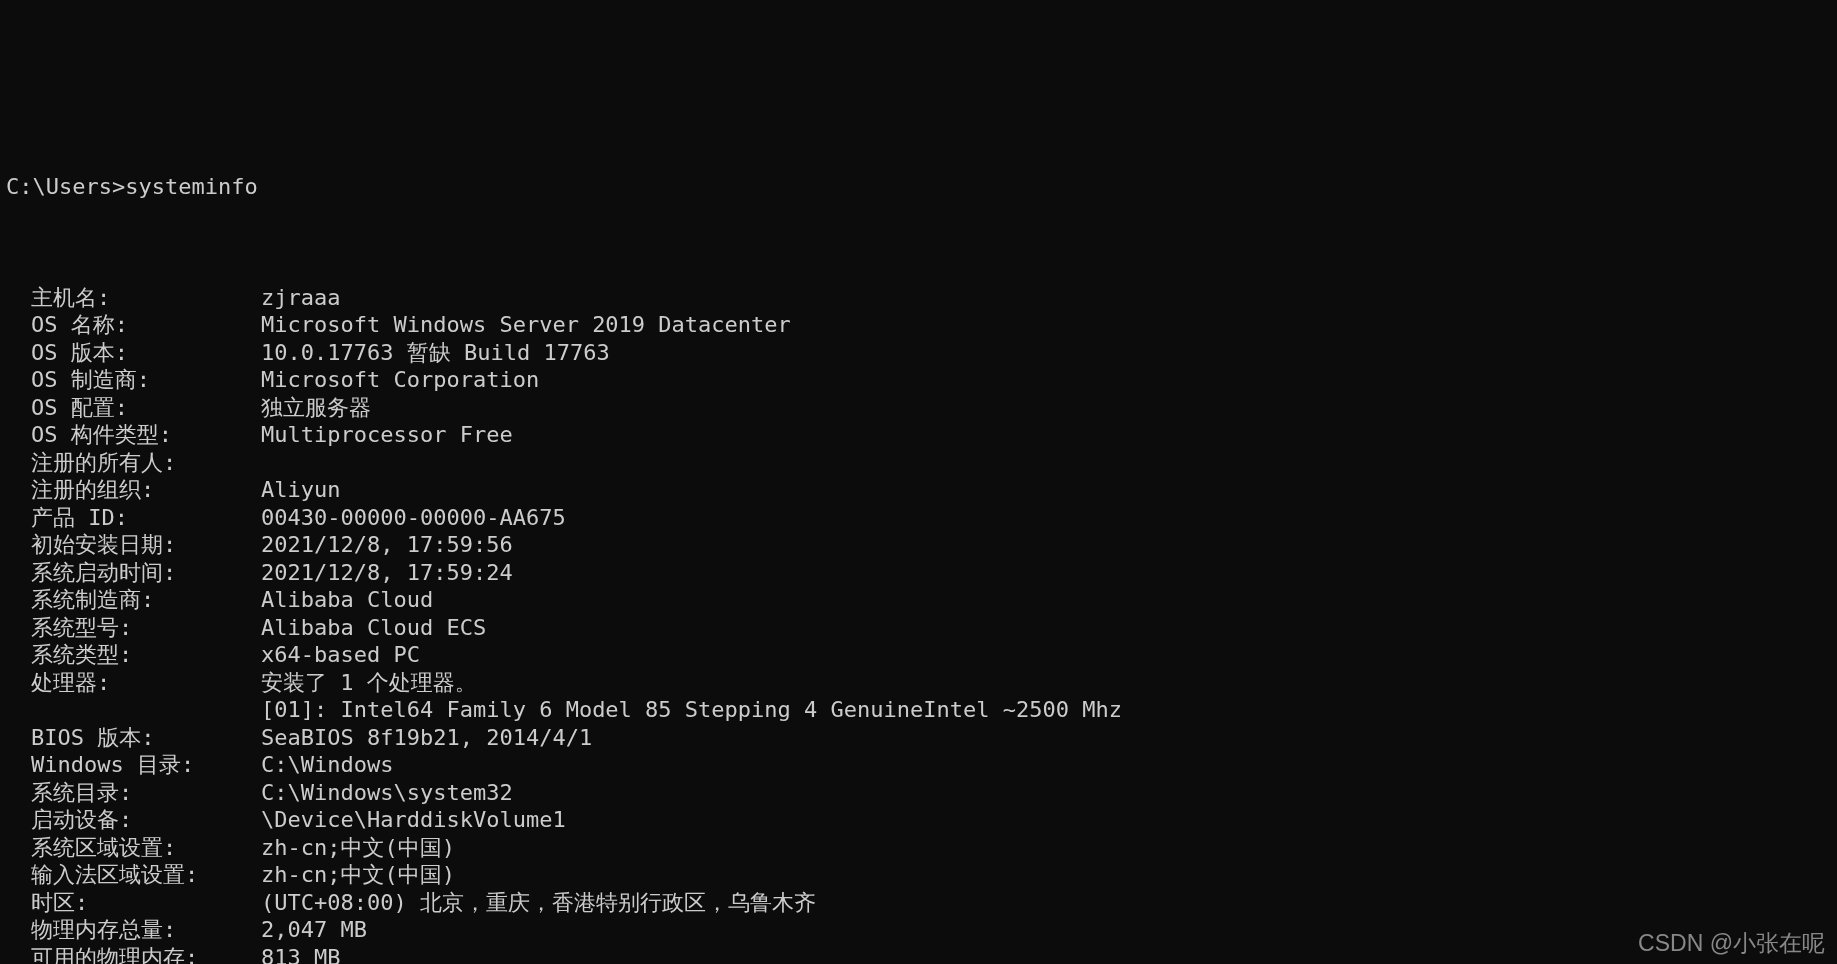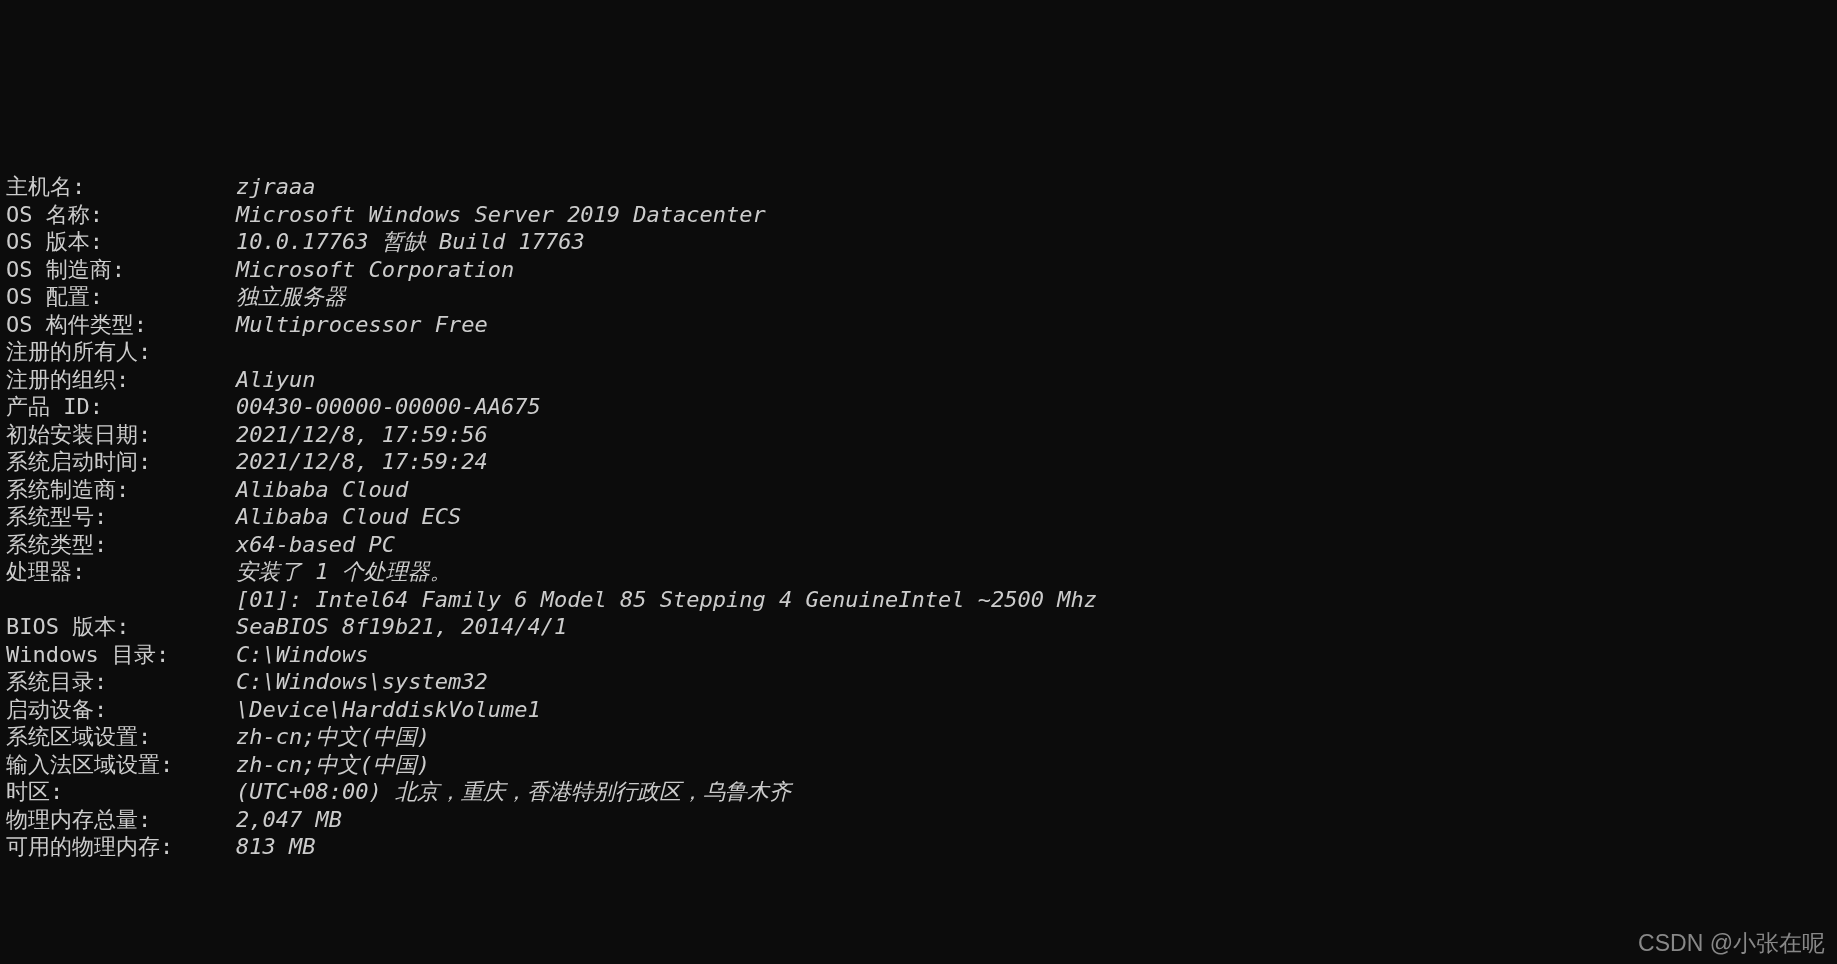--- a/index.html
+++ b/index.html
@@ -21,29 +21,29 @@
       position: relative;
     }
     .terminal-content {
       white-space: pre;
     }
     .prompt-line {
       margin-bottom: 28px;
     }
     .info-line {
       display: flex;
+      margin-left: 25px;
     }
     .label {
       display: inline-block;
       width: 230px;
       flex-shrink: 0;
     }
     .value {
       display: inline-block;
-      font-style: italic;
     }
     .indent {
       display: inline-block;
       width: 230px;
       flex-shrink: 0;
     }
     .watermark {
       position: absolute;
       bottom: 6px;
       right: 12px;
@@ -51,19 +51,20 @@
       font-size: 23px;
       font-family: "Microsoft YaHei", sans-serif;
     }
   </style>
 </head>
 <body>
 
 
 
 <div class="terminal-content">
+  <div class="prompt-line">C:\Users&gt;systeminfo</div>
   <div id="info-rows"><div class="info-line"><span class="label">主机名:</span><span class="value">zjraaa</span></div><div class="info-line"><span class="label">OS 名称:</span><span class="value">Microsoft Windows Server 2019 Datacenter</span></div><div class="info-line"><span class="label">OS 版本:</span><span class="value">10.0.17763 暂缺 Build 17763</span></div><div class="info-line"><span class="label">OS 制造商:</span><span class="value">Microsoft Corporation</span></div><div class="info-line"><span class="label">OS 配置:</span><span class="value">独立服务器</span></div><div class="info-line"><span class="label">OS 构件类型:</span><span class="value">Multiprocessor Free</span></div><div class="info-line"><span class="label">注册的所有人:</span><span class="value"></span></div><div class="info-line"><span class="label">注册的组织:</span><span class="value">Aliyun</span></div><div class="info-line"><span class="label">产品 ID:</span><span class="value">00430-00000-00000-AA675</span></div><div class="info-line"><span class="label">初始安装日期:</span><span class="value">2021/12/8, 17:59:56</span></div><div class="info-line"><span class="label">系统启动时间:</span><span class="value">2021/12/8, 17:59:24</span></div><div class="info-line"><span class="label">系统制造商:</span><span class="value">Alibaba Cloud</span></div><div class="info-line"><span class="label">系统型号:</span><span class="value">Alibaba Cloud ECS</span></div><div class="info-line"><span class="label">系统类型:</span><span class="value">x64-based PC</span></div><div class="info-line"><span class="label">处理器:</span><span class="value">安装了 1 个处理器。</span></div><div class="info-line"><span class="indent"></span><span class="value">[01]: Intel64 Family 6 Model 85 Stepping 4 GenuineIntel ~2500 Mhz</span></div><div class="info-line"><span class="label">BIOS 版本:</span><span class="value">SeaBIOS 8f19b21, 2014/4/1</span></div><div class="info-line"><span class="label">Windows 目录:</span><span class="value">C:\Windows</span></div><div class="info-line"><span class="label">系统目录:</span><span class="value">C:\Windows\system32</span></div><div class="info-line"><span class="label">启动设备:</span><span class="value">\Device\HarddiskVolume1</span></div><div class="info-line"><span class="label">系统区域设置:</span><span class="value">zh-cn;中文(中国)</span></div><div class="info-line"><span class="label">输入法区域设置:</span><span class="value">zh-cn;中文(中国)</span></div><div class="info-line"><span class="label">时区:</span><span class="value">(UTC+08:00) 北京，重庆，香港特别行政区，乌鲁木齐</span></div><div class="info-line"><span class="label">物理内存总量:</span><span class="value">2,047 MB</span></div><div class="info-line"><span class="label">可用的物理内存:</span><span class="value">813 MB</span></div></div>
 </div>
 
 <div class="watermark">CSDN @小张在呢</div>
 
 
 
 
 </body></html>

